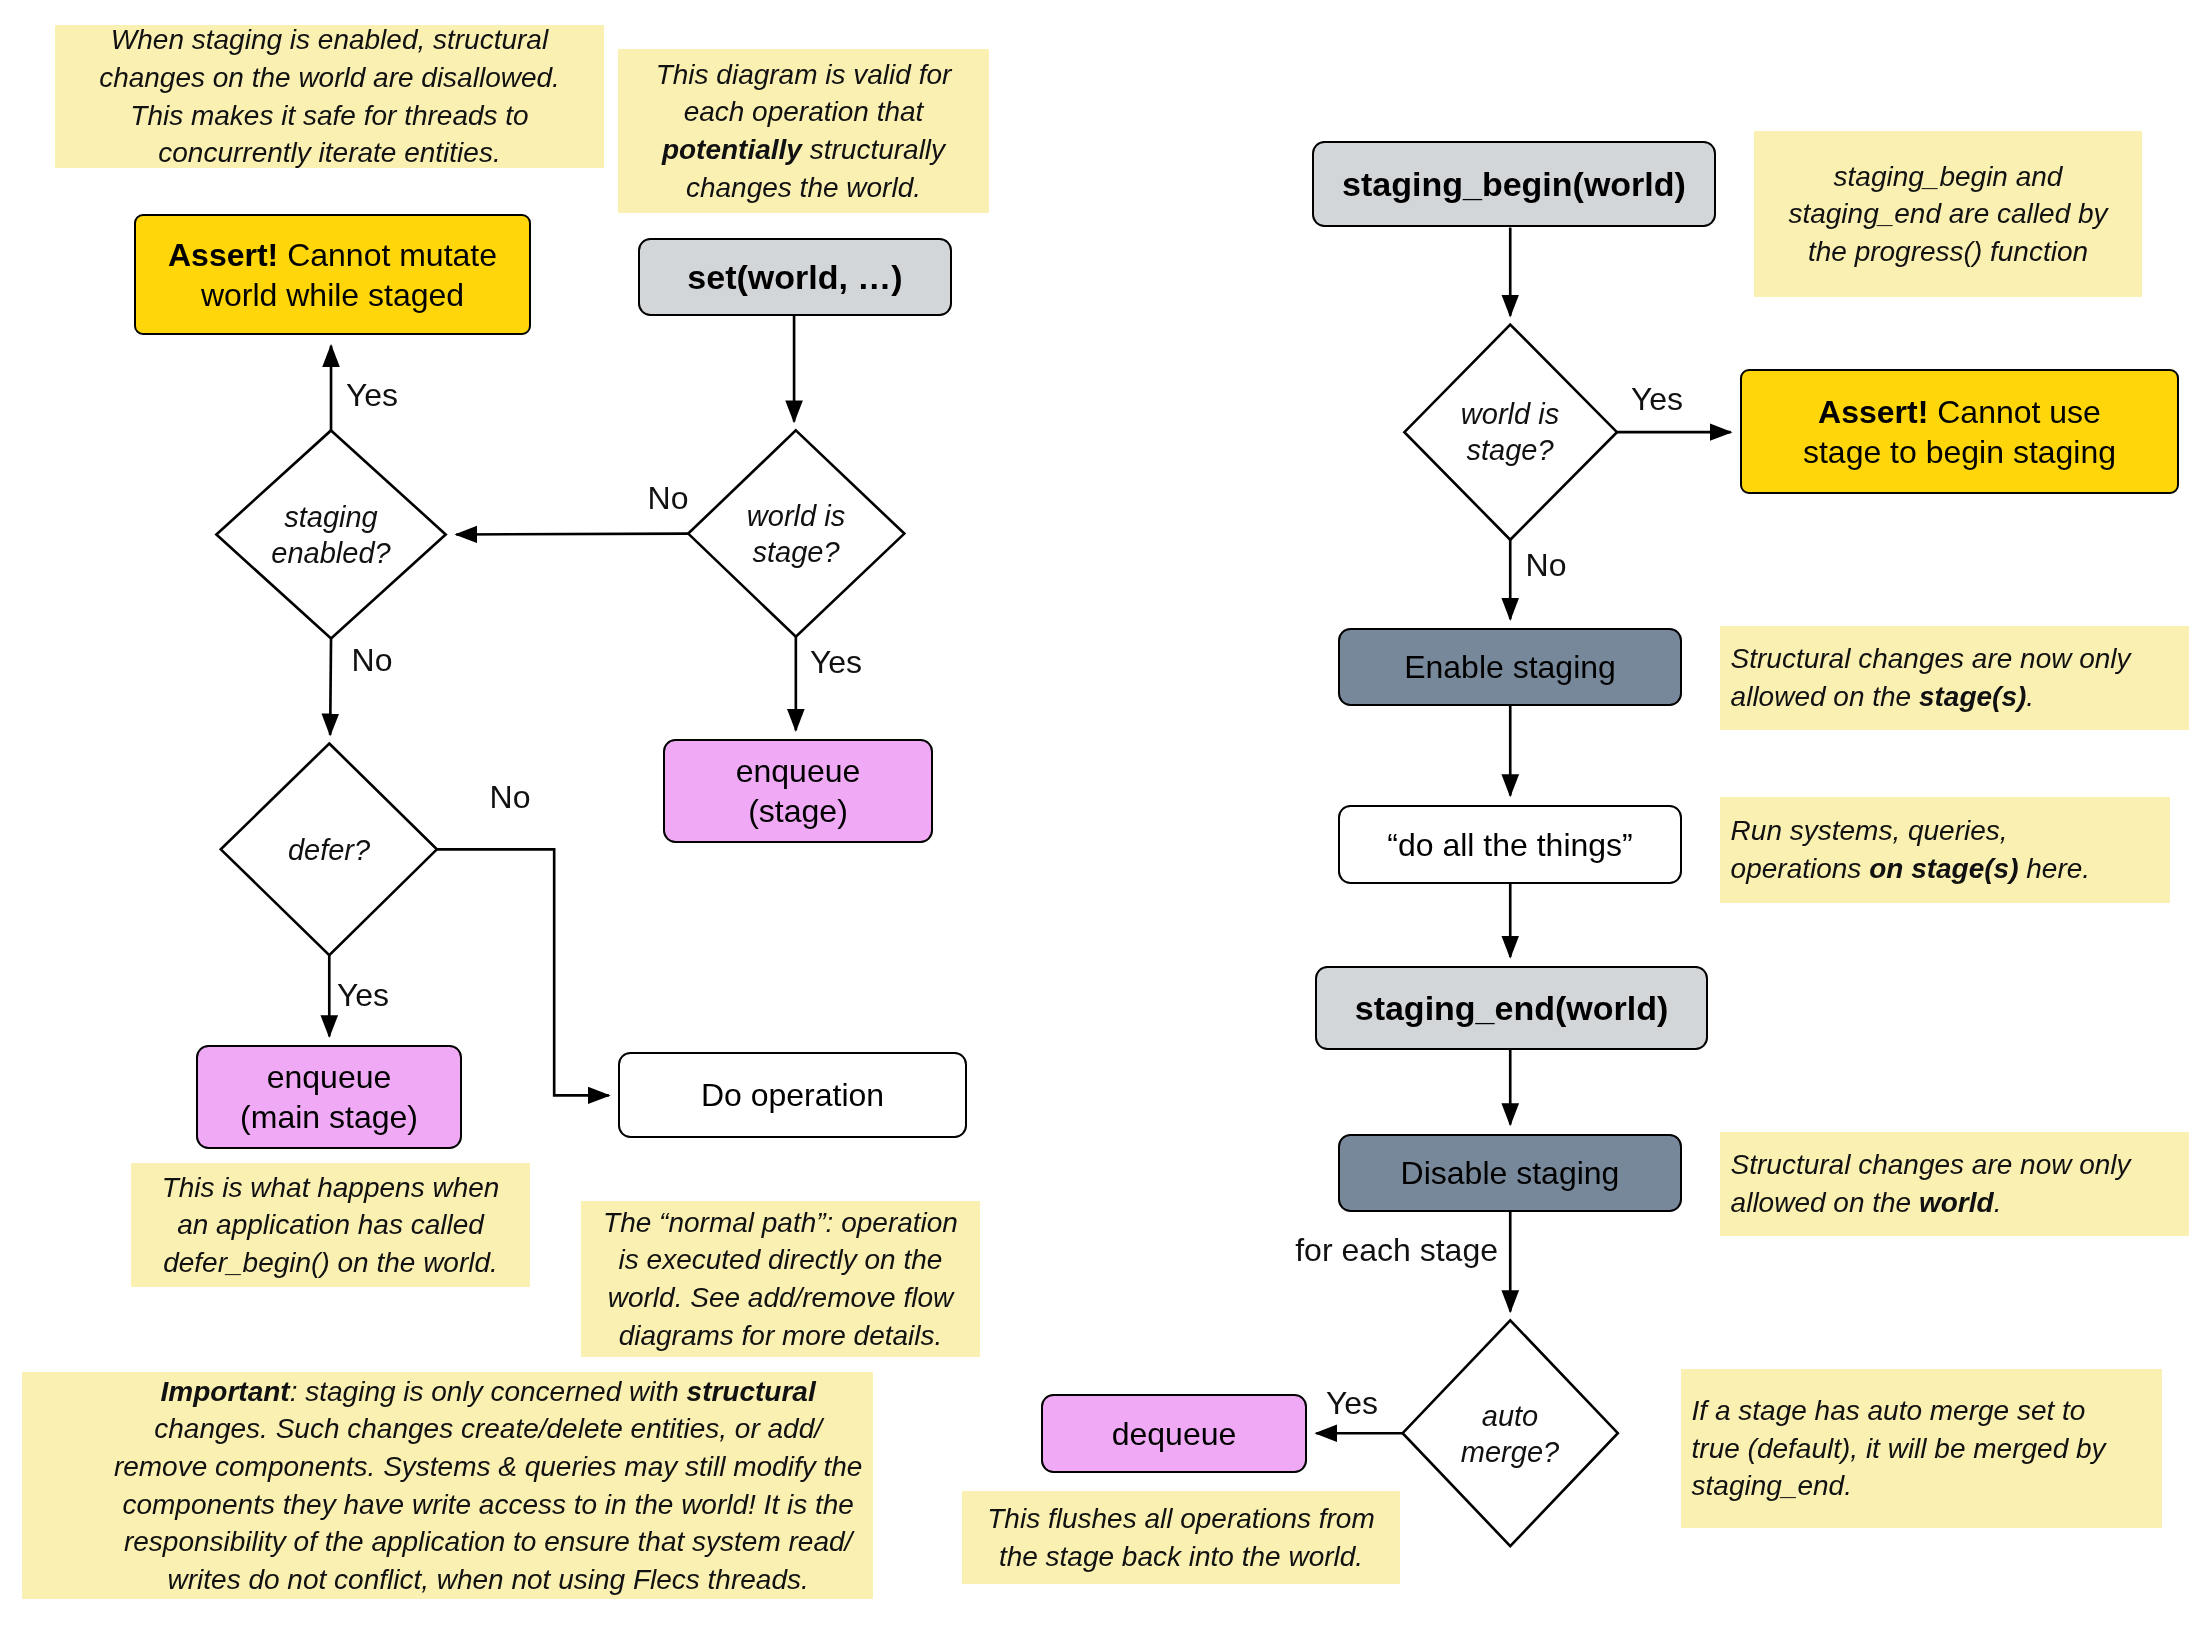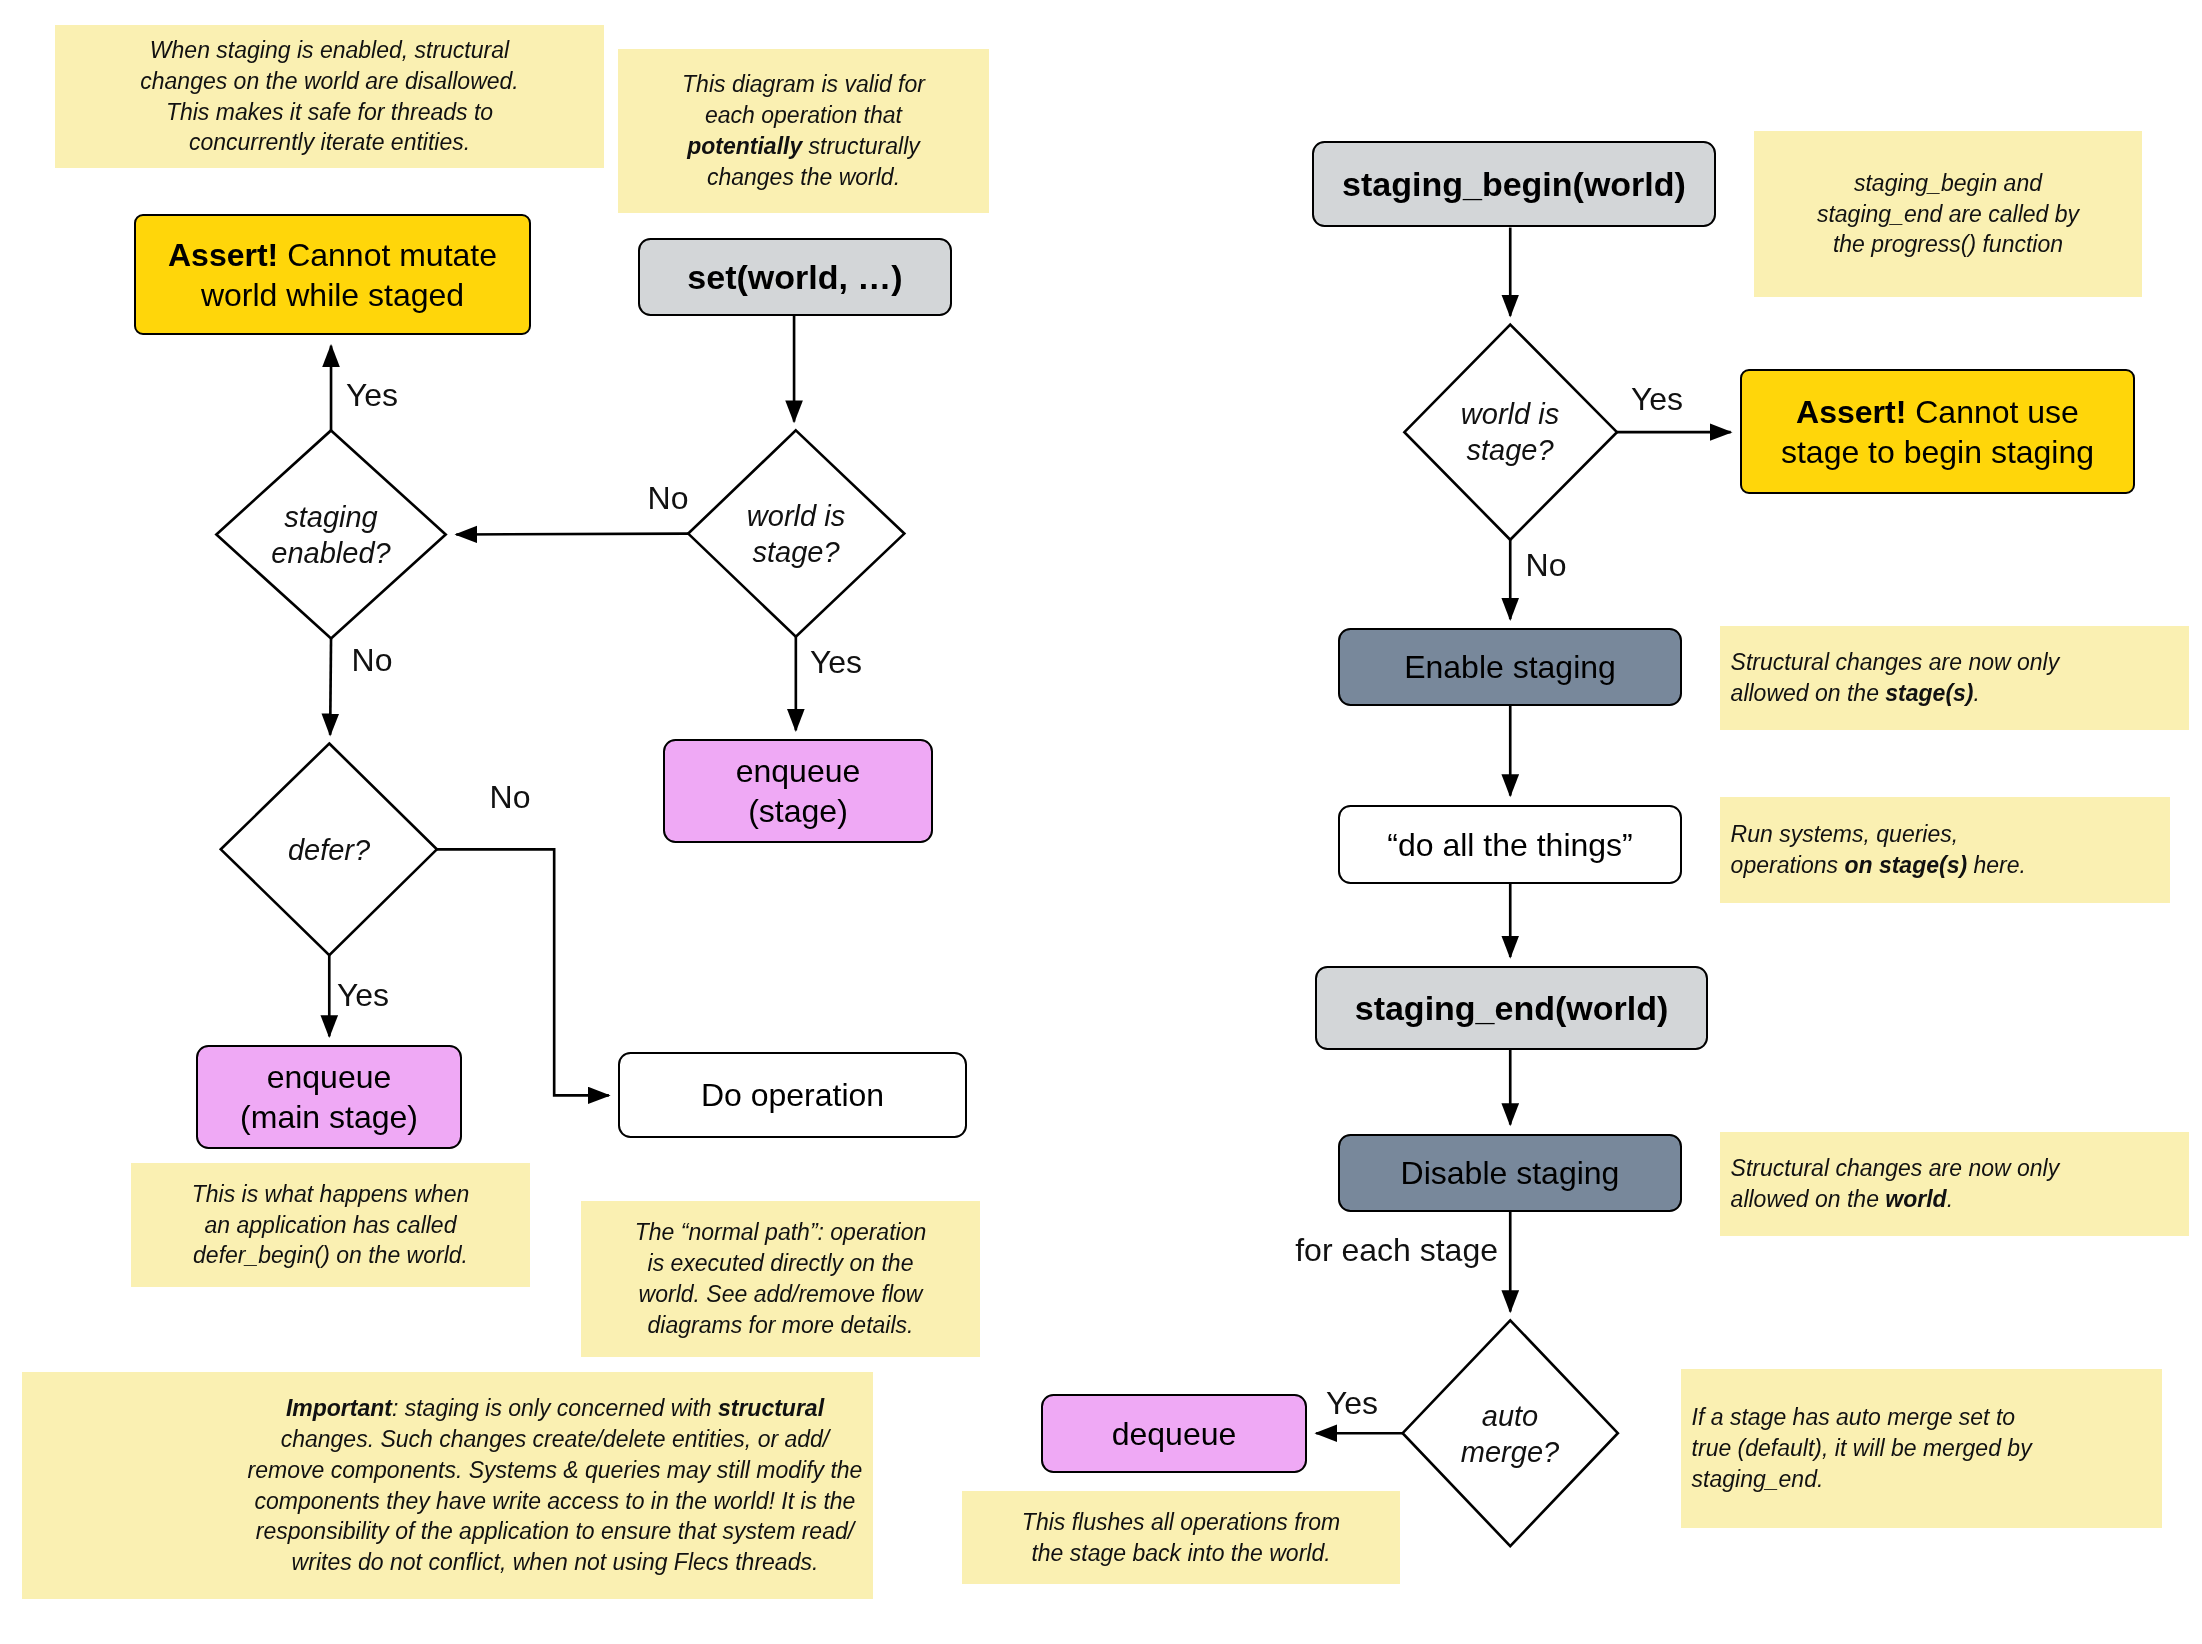--- a/index.html
+++ b/index.html
@@ -6,21 +6,21 @@
   .canvas {
     position:relative; width:2202px; height:1644px; background:#ffffff;
     font-family:"Liberation Sans","DejaVu Sans",sans-serif; color:#111; overflow:hidden;
   }
   svg.wires { position:absolute; left:0; top:0; width:2202px; height:1644px; z-index:1; }
   svg.wires line, svg.wires polyline { stroke:#000; stroke-width:3; fill:none; }
   svg.wires polygon.diamond { fill:#fff; stroke:#000; stroke-width:3; }
 
   .note {
     position:absolute; z-index:2; background:var(--note,#FAF0B2);
-    font-style:italic; font-size:23px; line-height:1.34; white-space:pre-line;
+    font-style:italic; font-size:28px; line-height:1.34; white-space:pre-line;
     display:flex; align-items:center; justify-content:center; text-align:center;
     padding:5.3px 10.6px; box-sizing:border-box;
   }
   .note.left-align { text-align:left; justify-content:flex-start; }
   .note b, .note .b { font-weight:bold; }
 
   .box {
     position:absolute; z-index:3; border:2.6px solid #000; border-radius:12.4px;
     display:flex; align-items:center; justify-content:center; text-align:center;
     font-size:32px; line-height:1.25; white-space:pre-line; box-sizing:border-box; color:#000;
@@ -151,21 +151,21 @@
 staging_end.</div>
 
   <div class="note" style="left:962px; top:1491px; width:438px; height:93px;">This flushes all operations from
 the stage back into the world.</div>
 
   <div class="box gray" style="left:1312px; top:141px; width:404px; height:86px;">staging_begin(world)</div>
 
   <div class="dlabel" style="left:1510px; top:432px;">world is
 stage?</div>
 
-  <div class="box gold" style="left:1740px; top:369px; width:395px; height:125px;">
+  <div class="box gold" style="left:1740px; top:369px; width:439px; height:125px;">
     <span><span class="bold">Assert!</span><span> Cannot use
 stage to begin staging</span></span>
   </div>
 
   <div class="box slate" style="left:1338px; top:628px; width:344px; height:78px;">Enable staging</div>
 
   <div class="box white" style="left:1338px; top:805px; width:344px; height:79px;">“do all the things”</div>
 
   <div class="box gray" style="left:1315px; top:966px; width:393px; height:84px;">staging_end(world)</div>
 

